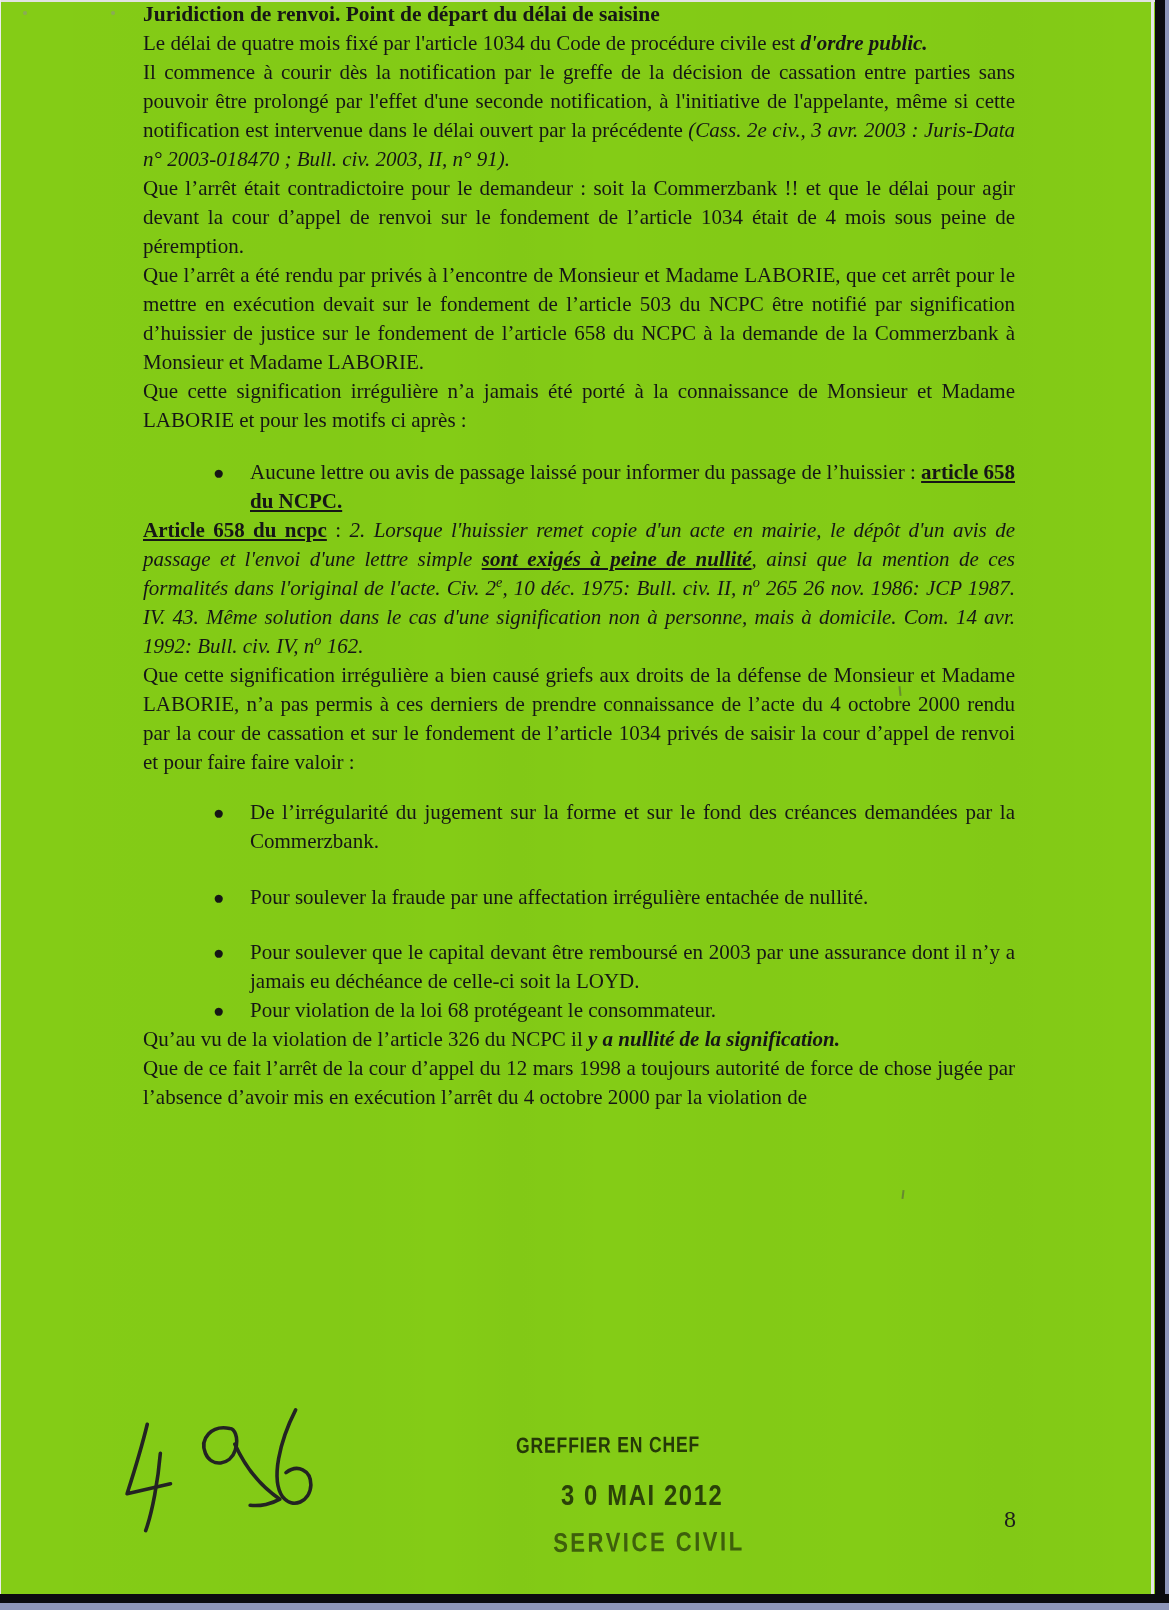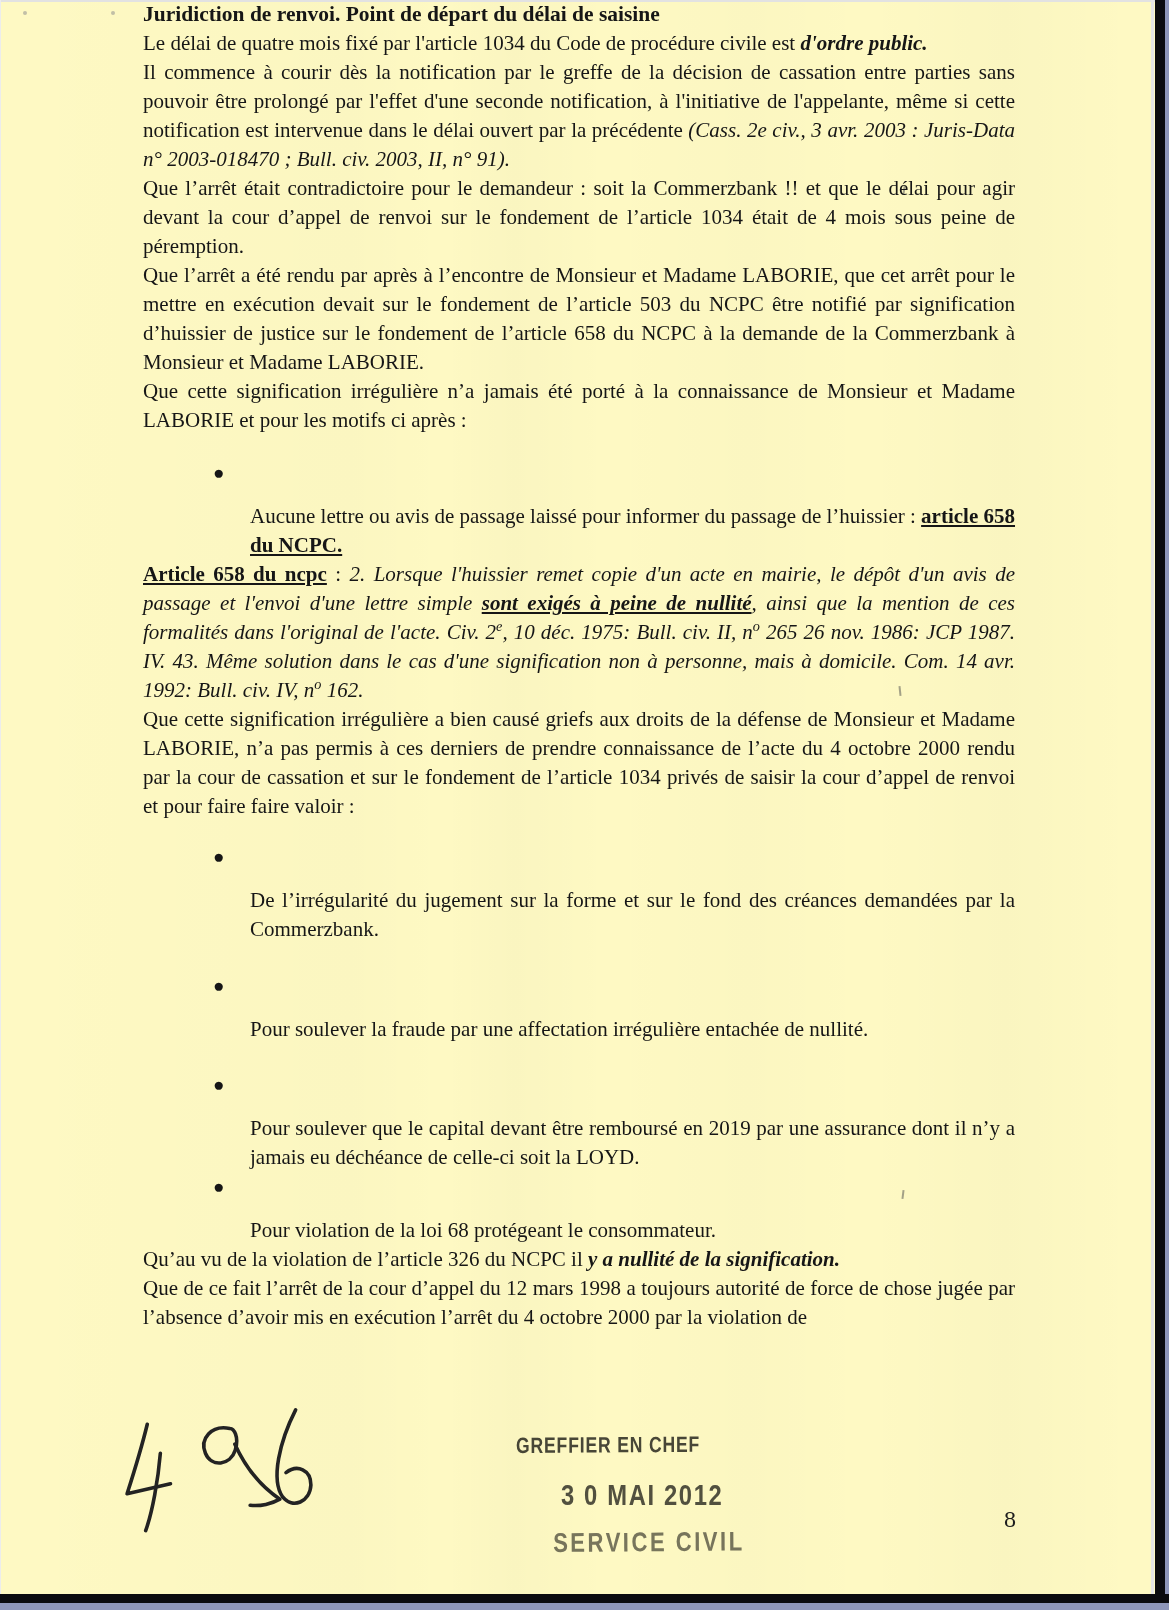--- a/index.html
+++ b/index.html
@@ -1,19 +1,19 @@
 <!DOCTYPE html>
 <html><head>
 <meta charset="utf-8">
 <style>
   html,body{margin:0;padding:0;background:#ffffff;}
   .page{
     position:relative;
     width:1169px;height:1610px;
-    background:#fef9c3;
+    background:#84cc16;
     overflow:hidden;
     font-family:"Liberation Serif", serif;
     color:#161616;
   }
   
   .streaks{
     position:absolute;inset:0;
     background:linear-gradient(90deg,
       rgba(0,0,0,0) 0%, rgba(0,0,0,0.012) 30%, rgba(0,0,0,0) 38%,
       rgba(0,0,0,0.014) 44%, rgba(0,0,0,0) 52%,
@@ -41,21 +41,21 @@
   .nowrap{white-space:nowrap;text-align:left !important;}
   .head{font-weight:bold;font-size:21.5px;}
   .b{font-weight:normal;}
   .i{font-style:italic;}
   .bi{font-weight:bold;font-style:italic;}
   .bu{font-weight:bold;text-decoration:underline;}
   .biu{font-weight:bold;font-style:italic;text-decoration:underline;}
   .sup{font-style:italic;font-size:0.68em;vertical-align:super;line-height:0;}
   .bullet{display:flex;margin:0;}
   .bullet .mark{flex:0 0 auto;width:37px;margin-left:70px;font-size:19px;}
-  .bullet .btxt{flex:1 1 auto;text-align:justify;margin-top:44px;}
+  .bullet .btxt{flex:1 1 auto;text-align:justify;}
 
   
   .m-head{margin-top:118px;}
   .m-delai{margin-top:9px;}
   .m-commence{margin-top:8px;}
   .m-contrad{margin-top:22px;}
   .m-defaut{margin-top:17px;}
   .m-jamais{margin-top:21px;}
   .m-aucune{margin-top:23px;}
   .m-art658{margin-top:22px;}
@@ -116,21 +116,21 @@
   <div class="doc">
 
     <p class="head nowrap m-head">Juridiction de renvoi. Point de départ du délai de saisine</p>
 
     <p class="nowrap m-delai"><span>Le délai de quatre mois fixé par l'article 1034 du Code de procédure civile est </span><span class="bi">d'ordre public.</span></p>
 
     <p class="m-commence"><span>Il commence à courir dès la notification par le greffe de la décision de cassation entre parties sans pouvoir être prolongé par l'effet d'une seconde notification, à l'initiative de l'appelante, même si cette notification est intervenue dans le délai ouvert par la précédente </span><span class="i">(Cass. 2e civ., 3 avr. 2003 : Juris-Data n° 2003-018470 ; Bull. civ. 2003, II, n° 91).</span></p>
 
     <p class="m-contrad"><span class="b">Que l’arrêt  était contradictoire pour le demandeur</span><span> : soit la Commerzbank !! et que le délai pour agir devant la cour d’appel de renvoi sur le fondement de l’article 1034 était de 4 mois sous peine de péremption.</span></p>
 
-    <p class="m-defaut"><span class="b">Que l’arrêt a été rendu par après</span><span> à l’encontre de Monsieur et Madame LABORIE, que cet arrêt pour le mettre en exécution devait sur le fondement de l’article 503 du NCPC être notifié par signification d’huissier de justice sur le fondement de l’article 658 du NCPC à la demande de la Commerzbank à Monsieur et Madame LABORIE.</span></p>
+    <p class="m-defaut"><span class="b">Que l’arrêt a été rendu par privés</span><span> à l’encontre de Monsieur et Madame LABORIE, que cet arrêt pour le mettre en exécution devait sur le fondement de l’article 503 du NCPC être notifié par signification d’huissier de justice sur le fondement de l’article 658 du NCPC à la demande de la Commerzbank à Monsieur et Madame LABORIE.</span></p>
 
     <p class="m-jamais">Que cette signification irrégulière n’a jamais été porté à la connaissance de Monsieur et Madame LABORIE et pour les motifs ci après :</p>
 
     <div class="bullet m-aucune">
       <span class="mark">●</span>
       <span class="btxt"><span>Aucune lettre ou avis de passage laissé pour informer du passage de l’huissier : </span><span class="bu">article 658 du NCPC.</span></span>
     </div>
 
     <p class="m-art658"><span class="bu">Article 658 du ncpc</span><span> :  </span><span class="i">2. Lorsque l'huissier remet copie d'un acte en mairie, le dépôt d'un avis de passage et l'envoi d'une lettre simple </span><span class="biu">sont exigés à peine de nullité</span><span class="i">, ainsi que la mention de ces formalités dans l'original de l'acte.  Civ. 2</span><span class="sup">e</span><span class="i">,  10 déc. 1975: Bull. civ. II, n</span><span class="sup">o</span><span class="i"> 265   26 nov. 1986: JCP 1987. IV. 43.    Même solution dans le cas d'une signification non à personne, mais à domicile.  Com.  14 avr. 1992:  Bull. civ. IV, n</span><span class="sup">o</span><span class="i"> 162.</span></p>
 
@@ -139,21 +139,21 @@
     <div class="bullet m-bul1">
       <span class="mark">●</span>
       <span class="btxt">De l’irrégularité  du jugement sur la forme et sur le fond des créances demandées par la Commerzbank.</span>
     </div>
     <div class="bullet m-bul2">
       <span class="mark">●</span>
       <span class="btxt">Pour soulever la fraude par une affectation irrégulière entachée de nullité.</span>
     </div>
     <div class="bullet m-bul3">
       <span class="mark">●</span>
-      <span class="btxt">Pour soulever que le capital devant être remboursé en 2019 par une assurance dont il n’y a jamais eu déchéance de celle-ci  soit la LOYD.</span>
+      <span class="btxt">Pour soulever que le capital devant être remboursé en 2003 par une assurance dont il n’y a jamais eu déchéance de celle-ci  soit la LOYD.</span>
     </div>
     <div class="bullet m-bul4">
       <span class="mark">●</span>
       <span class="btxt">Pour violation de la loi 68 protégeant le consommateur.</span>
     </div>
 
     <p class="m-nullite"><span>Qu’au vu de la violation de l’article 326 du NCPC il </span><span class="bi">y a nullité de la signification.</span></p>
 
 
     <p class="m-chose">Que de ce fait l’arrêt de la cour d’appel du 12 mars 1998 a toujours autorité de force de chose jugée par l’absence d’avoir mis en exécution l’arrêt du 4 octobre 2000 par la violation de</p>

